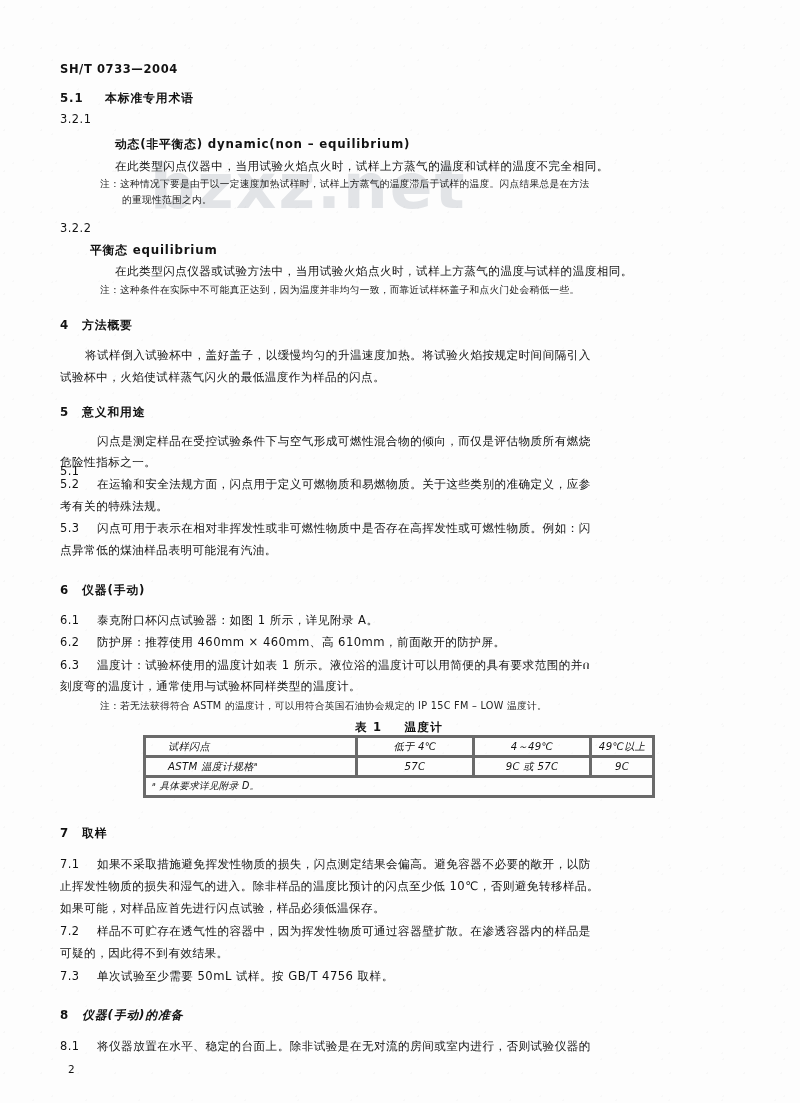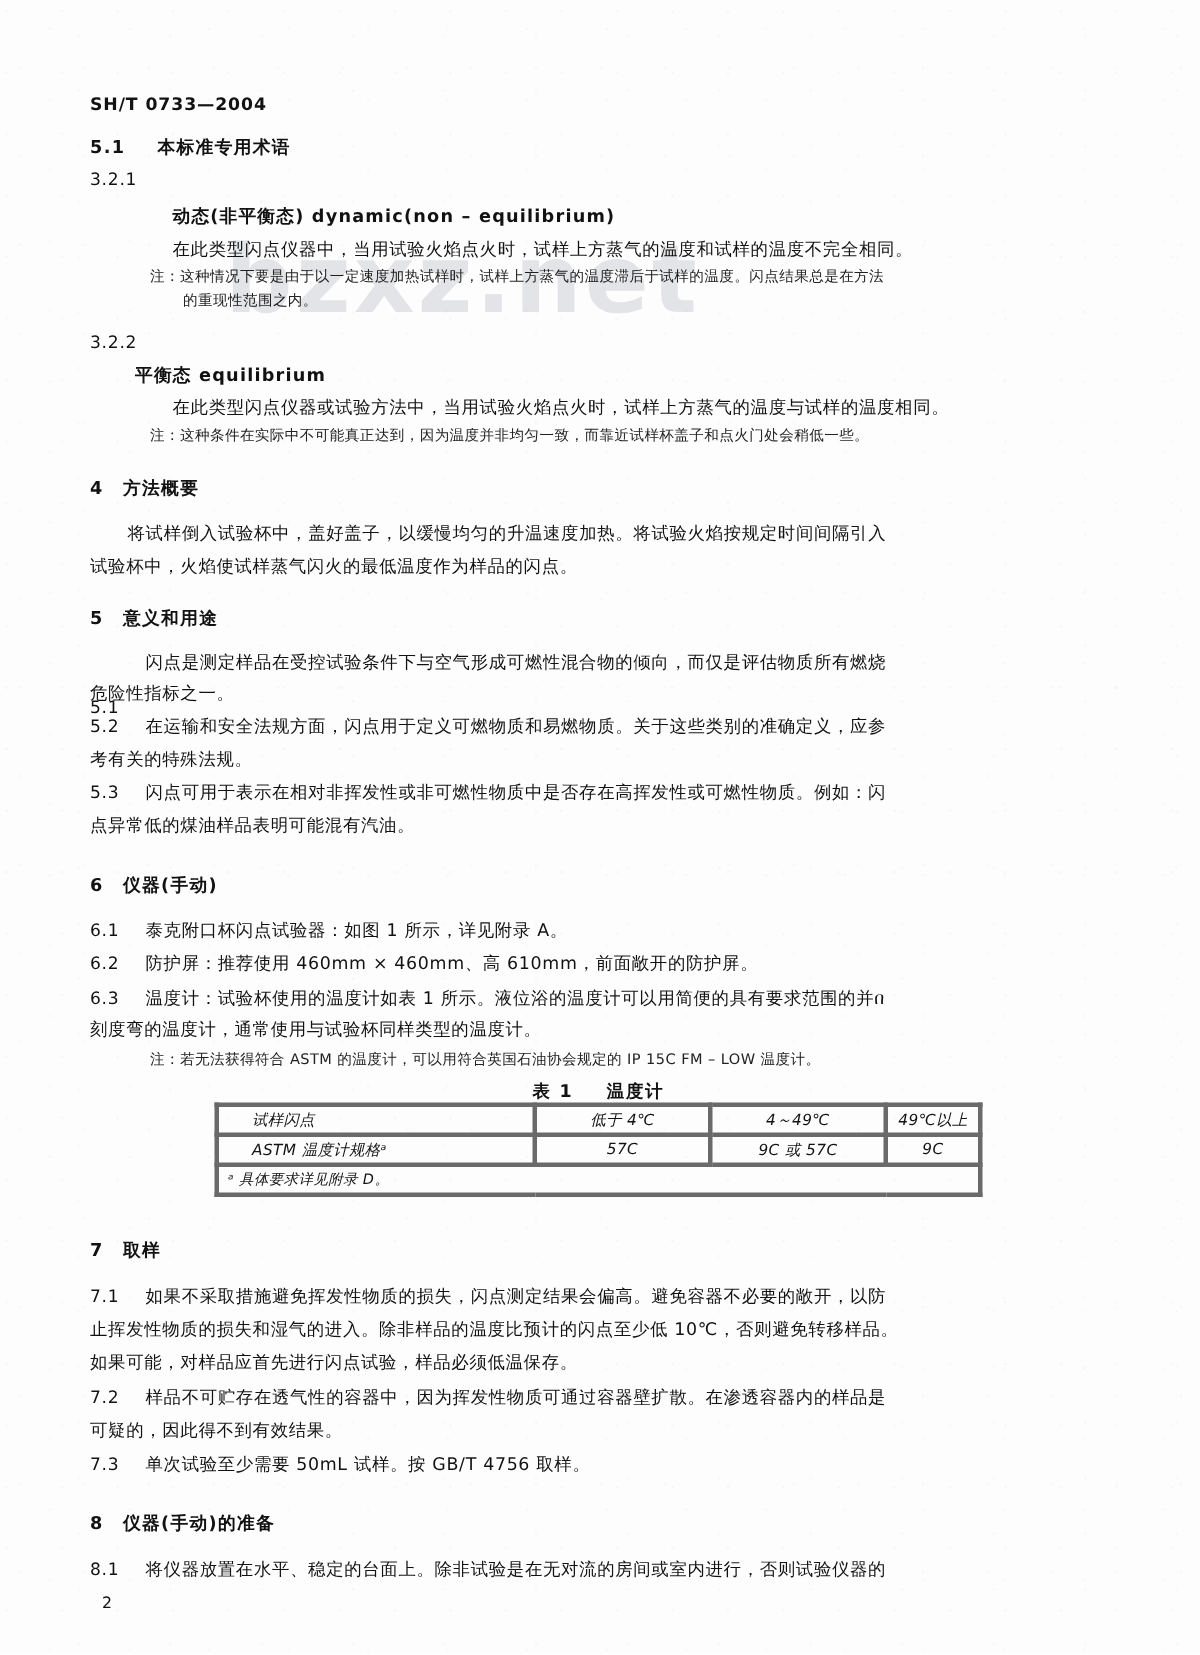--- a/index.html
+++ b/index.html
@@ -213,21 +213,21 @@
     <div class="tx cn" style="left:60px; top:901px;">如果可能，对样品应首先进行闪点试验，样品必须低温保存。</div>
 
     <div class="tx num" style="left:60px; top:924px;">7.2</div>
     <div class="tx cn" style="left:97px; top:924px;">样品不可贮存在透气性的容器中，因为挥发性物质可通过容器壁扩散。在渗透容器内的样品是</div>
     <div class="tx cn" style="left:60px; top:946px;">可疑的，因此得不到有效结果。</div>
 
     <div class="tx num" style="left:60px; top:969px;">7.3</div>
     <div class="tx cn" style="left:97px; top:969px;">单次试验至少需要 50mL 试样。按 GB/T 4756 取样。</div>
 
     <div class="tx sec" style="left:60px; top:1008px;">8</div>
-    <div class="tx sec" style="left:82px; top:1008px;">仪器(手动)的准备</div>
+    <div class="tx sec" style="left:82px; top:1008px;font-style:italic;">仪器(手动)的准备</div>
 
     <div class="tx num" style="left:60px; top:1039px;">8.1</div>
     <div class="tx cn" style="left:97px; top:1039px;">将仪器放置在水平、稳定的台面上。除非试验是在无对流的房间或室内进行，否则试验仪器的</div>
 
     <div class="tx pgno" style="left:68px; top:1063px;">2</div>
 
   </div>
 </div>
 
 </body></html>

